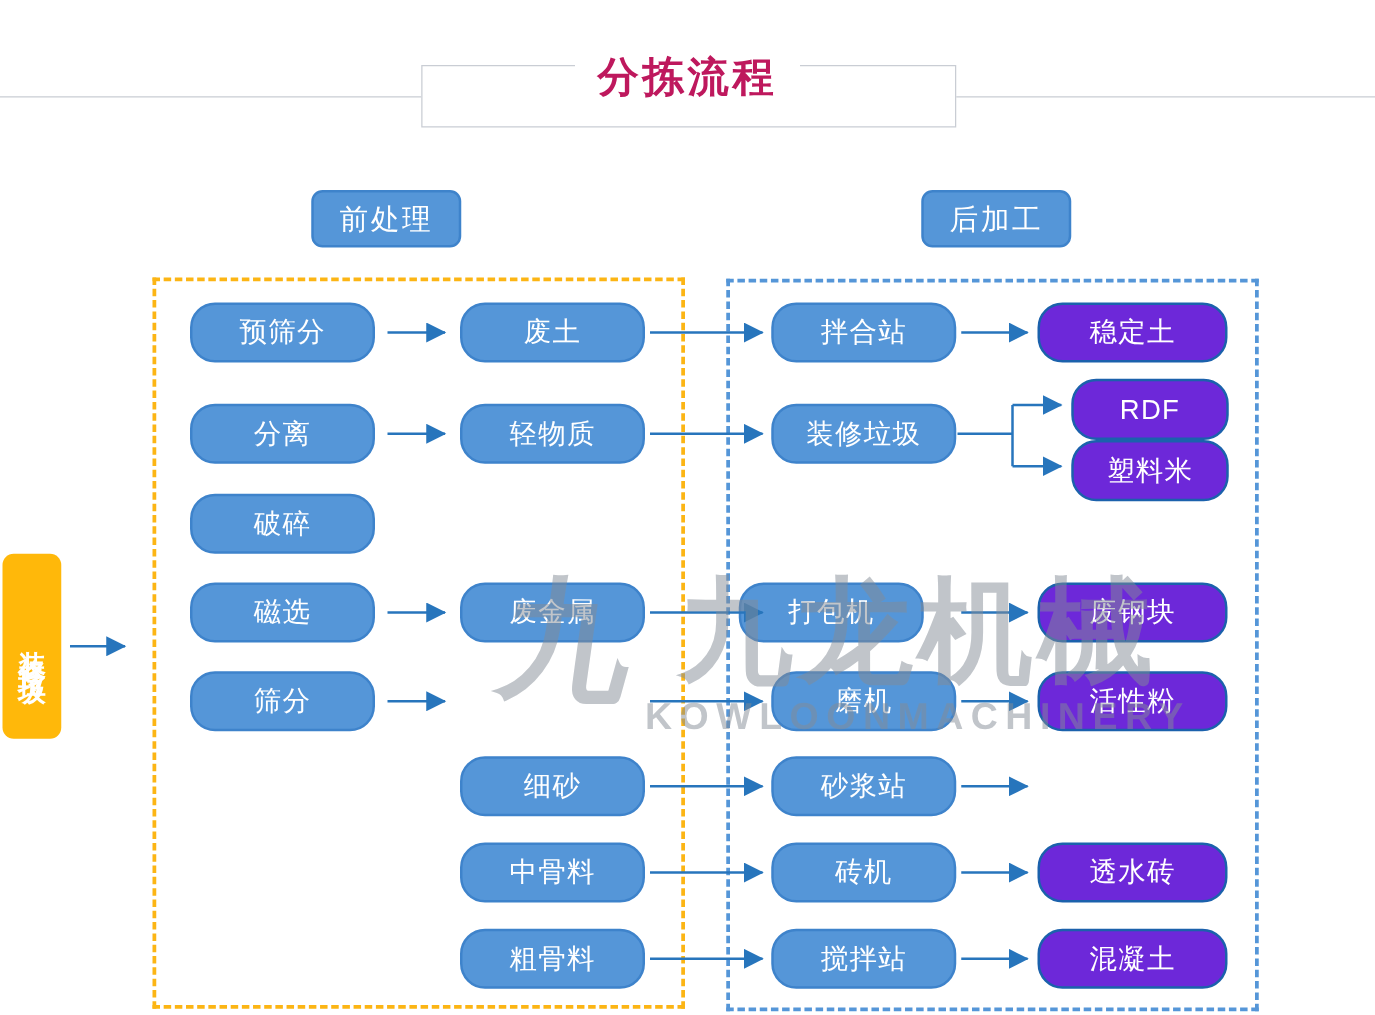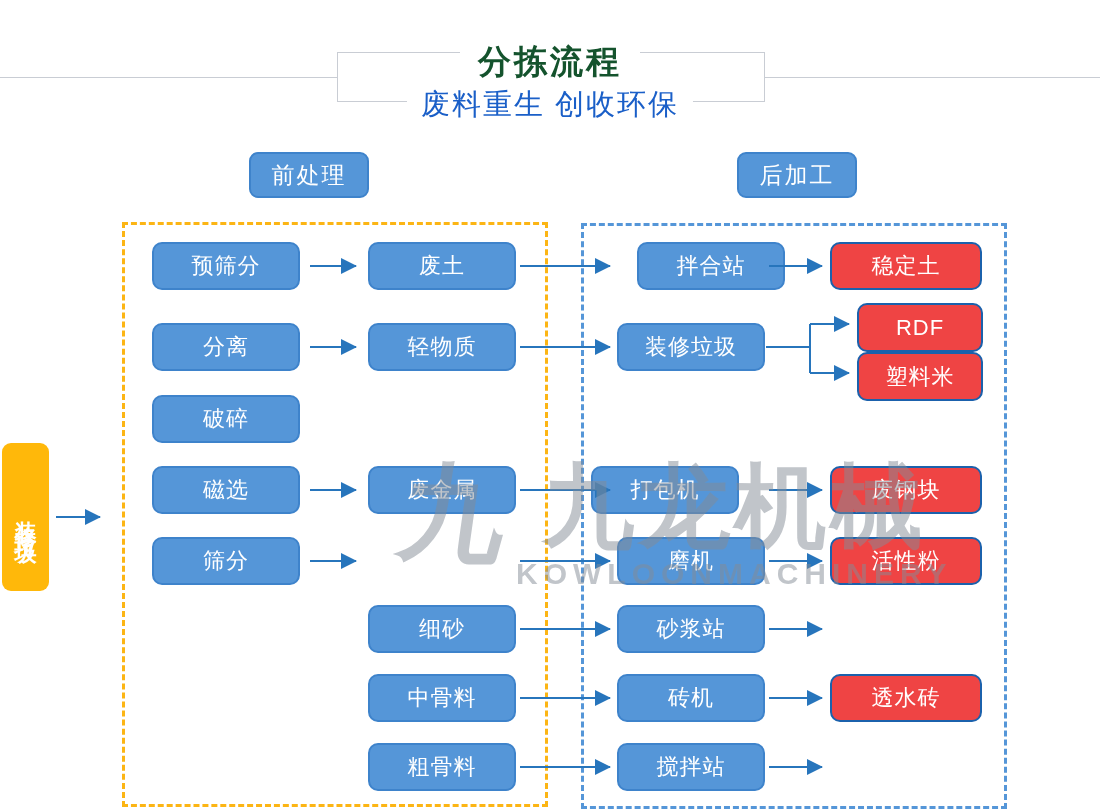--- a/index.html
+++ b/index.html
@@ -5,21 +5,21 @@
   html,body{margin:0;padding:0;background:#ffffff;}
   #canvas{
     position:relative;width:1100px;height:812px;background:#ffffff;overflow:hidden;
     font-family:"Liberation Sans", sans-serif;
   }
   
   .hline{position:absolute;left:0;top:77px;width:1100px;height:0;border-top:1px solid #C9CDD4;}
   .title-box{position:absolute;left:337px;top:52px;width:426px;height:48px;border:1px solid #C9CDD4;background:#ffffff;}
   .main-title{
     position:absolute;left:550px;top:40px;transform:translateX(-50%);
-    background:#ffffff;padding:0 18px;font-size:33px;font-weight:bold;color:#14532d;
+    background:#ffffff;padding:0 18px;font-size:33px;font-weight:bold;color:#be185d;
     letter-spacing:3px;white-space:nowrap;z-index:3;
   }
   .sub-title{
     position:absolute;left:550px;top:85px;transform:translateX(-50%);
     background:#ffffff;padding:0 14px;font-size:29px;color:#1A5FC8;
     letter-spacing:2px;white-space:nowrap;z-index:3;
   }
   
   .pill{
     position:absolute;width:120px;height:46px;border-radius:9px;background:#5596D8;border:2px solid #3E83CB;
@@ -31,26 +31,26 @@
   .frame.pre{left:122px;top:222px;width:426px;height:585px;border:3px dashed #FCB514;}
   .frame.post{left:581px;top:223px;width:426px;height:586px;border:3px dashed #5596D8;}
   
   .source{
     position:absolute;left:2px;top:443px;width:47px;height:148px;border-radius:9px;background:#FFB80A;
     display:flex;align-items:center;justify-content:center;color:#ffffff;font-size:22px;font-weight:bold;
     writing-mode:vertical-rl;text-orientation:upright;letter-spacing:7px;z-index:2;
   }
   
   .node{
-    position:absolute;box-sizing:border-box;width:148px;height:48px;border-radius:10px;
+    position:absolute;box-sizing:border-box;width:148px;height:48px;border-radius:20px;
     display:flex;align-items:center;justify-content:center;color:#ffffff;font-size:22px;letter-spacing:1px;
     z-index:2;white-space:nowrap;
   }
   .node.light{background:#5596D8;border:2px solid #3E83CB;}
-  .node.dark{background:#ef4444;border:2px solid #1B61AC;width:152px;}
+  .node.dark{background:#6d28d9;border:2px solid #1B61AC;width:152px;}
   .node.small{width:126px;height:49px;}
   
   #arrows{position:absolute;left:0;top:0;z-index:2;pointer-events:none;}
   
   .watermark{
     position:absolute;left:400px;top:458px;z-index:4;pointer-events:none;
     display:flex;align-items:flex-start;opacity:0.5;color:#848C96;
   }
   .wm-logo{font-size:106px;font-weight:bold;line-height:1.05;transform:skewX(-8deg);margin-right:10px;}
   .wm-col{display:flex;flex-direction:column;align-items:center;}
@@ -58,21 +58,20 @@
   .wm-en{font-size:30px;font-weight:bold;letter-spacing:6px;margin-top:2px;white-space:nowrap;}
 </style>
 </head>
 <body>
 
 <div id="canvas">
 
   <div class="hline"></div>
   <div class="title-box"></div>
   <div class="main-title">分拣流程</div>
-  <div class="sub-title">废料重生 创收环保</div>
 
   <div class="pill" style="left:249px;top:152px">前处理</div>
   <div class="pill" style="left:737px;top:152px">后加工</div>
 
   <div class="frame pre"></div>
   <div class="frame post"></div>
 
   <div class="source">装修垃圾</div>
 
   <div class="node light" style="left:152px;top:242px">预筛分</div>
@@ -81,34 +80,35 @@
   <div class="node light" style="left:152px;top:466px">磁选</div>
   <div class="node light" style="left:152px;top:537px">筛分</div>
 
   <div class="node light" style="left:368px;top:242px">废土</div>
   <div class="node light" style="left:368px;top:323px">轻物质</div>
   <div class="node light" style="left:368px;top:466px">废金属</div>
   <div class="node light" style="left:368px;top:605px">细砂</div>
   <div class="node light" style="left:368px;top:674px">中骨料</div>
   <div class="node light" style="left:368px;top:743px">粗骨料</div>
 
-  <div class="node light" style="left:637px;top:242px">拌合站</div>
+  <div class="node light" style="left:617px;top:242px">拌合站</div>
   <div class="node light" style="left:617px;top:323px">装修垃圾</div>
   <div class="node light" style="left:591px;top:466px">打包机</div>
   <div class="node light" style="left:617px;top:537px">磨机</div>
   <div class="node light" style="left:617px;top:605px">砂浆站</div>
   <div class="node light" style="left:617px;top:674px">砖机</div>
   <div class="node light" style="left:617px;top:743px">搅拌站</div>
 
   <div class="node dark" style="left:830px;top:242px">稳定土</div>
   <div class="node dark small" style="left:857px;top:303px">RDF</div>
   <div class="node dark small" style="left:857px;top:352px">塑料米</div>
   <div class="node dark" style="left:830px;top:466px">废钢块</div>
   <div class="node dark" style="left:830px;top:537px">活性粉</div>
   <div class="node dark" style="left:830px;top:674px">透水砖</div>
+  <div class="node dark" style="left:830px;top:743px">混凝土</div>
 
   <svg id="arrows" width="1100" height="812">
     <defs>
       <marker id="ah" markerWidth="9" markerHeight="8" refX="7.5" refY="4" orient="auto">
         <path d="M0,0 L8,4 L0,8 Z" fill="#2775BC"></path>
       </marker>
     </defs>
     <g stroke="#2775BC" stroke-width="2" fill="none">
 
       <line x1="56" y1="517" x2="100" y2="517" marker-end="url(#ah)"></line>

